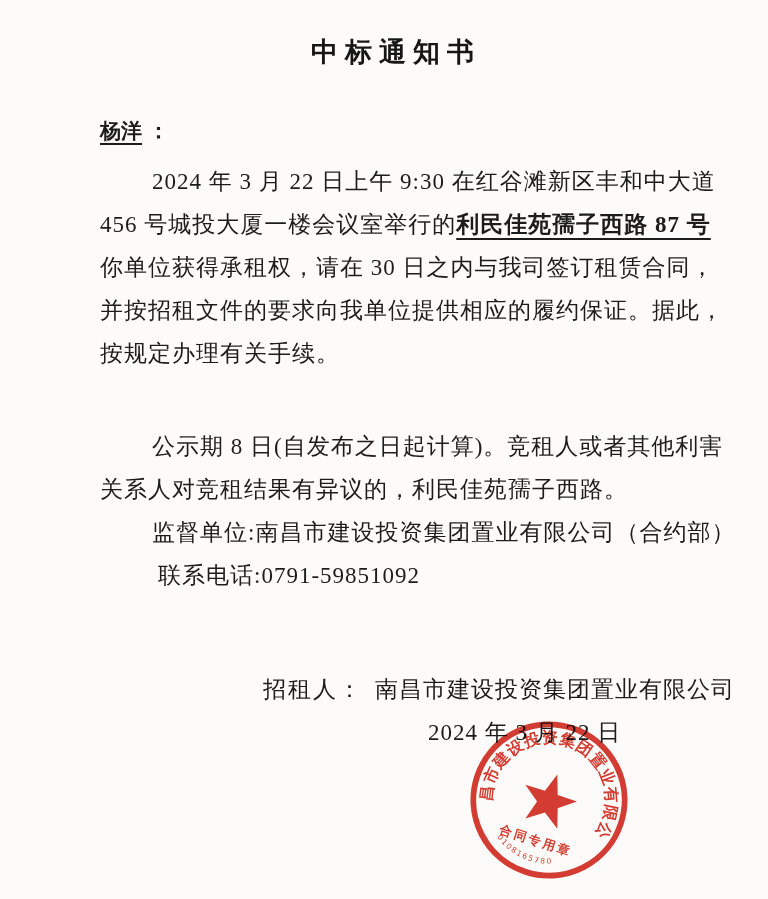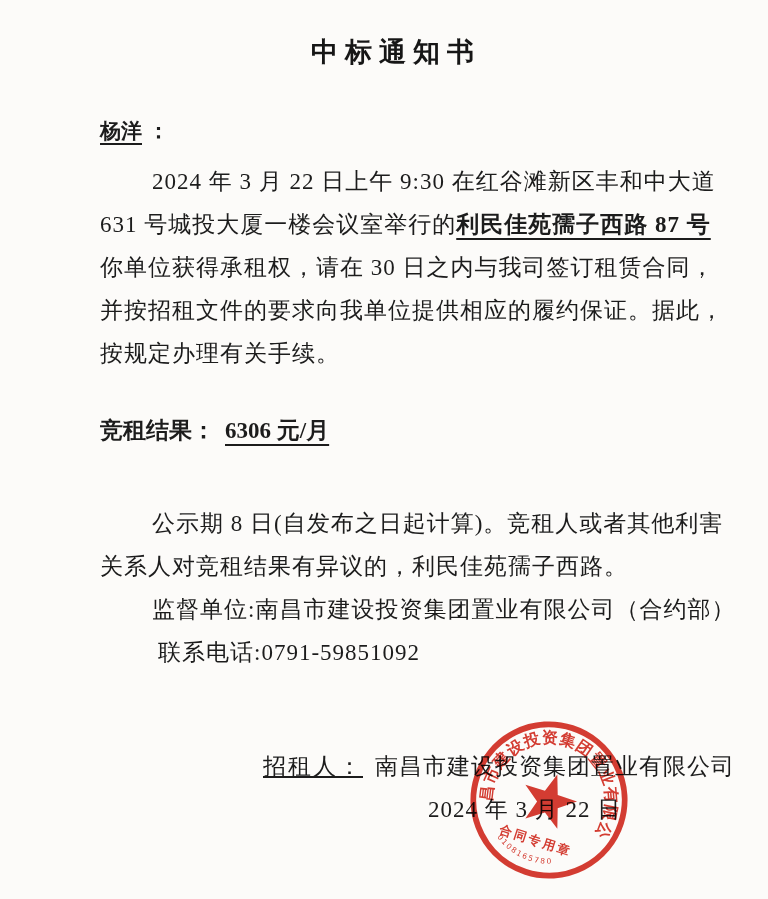--- a/index.html
+++ b/index.html
@@ -67,21 +67,21 @@
   }
   .notice-block{margin-top:50px;}
   .signature-line{
     margin-top:71px;
     margin-left:163px;
     font-size:23px;
     line-height:43px;
     white-space:nowrap;
     letter-spacing:1px;
   }
-  .signature-line .sig-label{letter-spacing:2px;padding-right:12px;text-decoration:underline;}
+  .signature-line .sig-label{letter-spacing:2px;padding-right:12px;}
   .date-line{
     margin-left:328px;
     font-size:23px;
     line-height:43px;
     white-space:nowrap;
     letter-spacing:1px;
   }
   .seal{
     position:absolute;
     left:465px;
@@ -99,29 +99,26 @@
 <div class="page">
 
   <h1 class="title">中标通知书</h1>
 
   <div class="addressee">
     <span class="name">杨洋</span><span>：</span>
   </div>
 
   <div class="body-block">
     <div class="line indent"><span>2024 年 3 月 22 日上午 9:30 在红谷滩新区丰和中大道</span></div>
-    <div class="line"><span>631 号城投大厦一楼会议室举行的</span><span class="emph">利民佳苑孺子西路 87 号</span></div>
+    <div class="line"><span>456 号城投大厦一楼会议室举行的</span><span class="emph">利民佳苑孺子西路 87 号</span></div>
     <div class="line"><span>你单位获得承租权，请在 30 日之内与我司签订租赁合同，</span></div>
     <div class="line"><span>并按招租文件的要求向我单位提供相应的履约保证。据此，</span></div>
     <div class="line"><span>按规定办理有关手续。</span></div>
   </div>
 
-  <div class="result-line">
-    <span class="result-label">竞租结果：</span><span class="result-value">6306 元/月</span>
-  </div>
 
   <div class="notice-block">
     <div class="line indent"><span>公示期 8 日(自发布之日起计算)。竞租人或者其他利害</span></div>
     <div class="line"><span>关系人对竞租结果有异议的，利民佳苑孺子西路。</span></div>
     <div class="line indent"><span>监督单位:南昌市建设投资集团置业有限公司（合约部）</span></div>
     <div class="line indent2"><span>联系电话:0791-59851092</span></div>
   </div>
 
   <div class="signature-line">
     <span class="sig-label">招租人：</span><span>南昌市建设投资集团置业有限公司</span>

